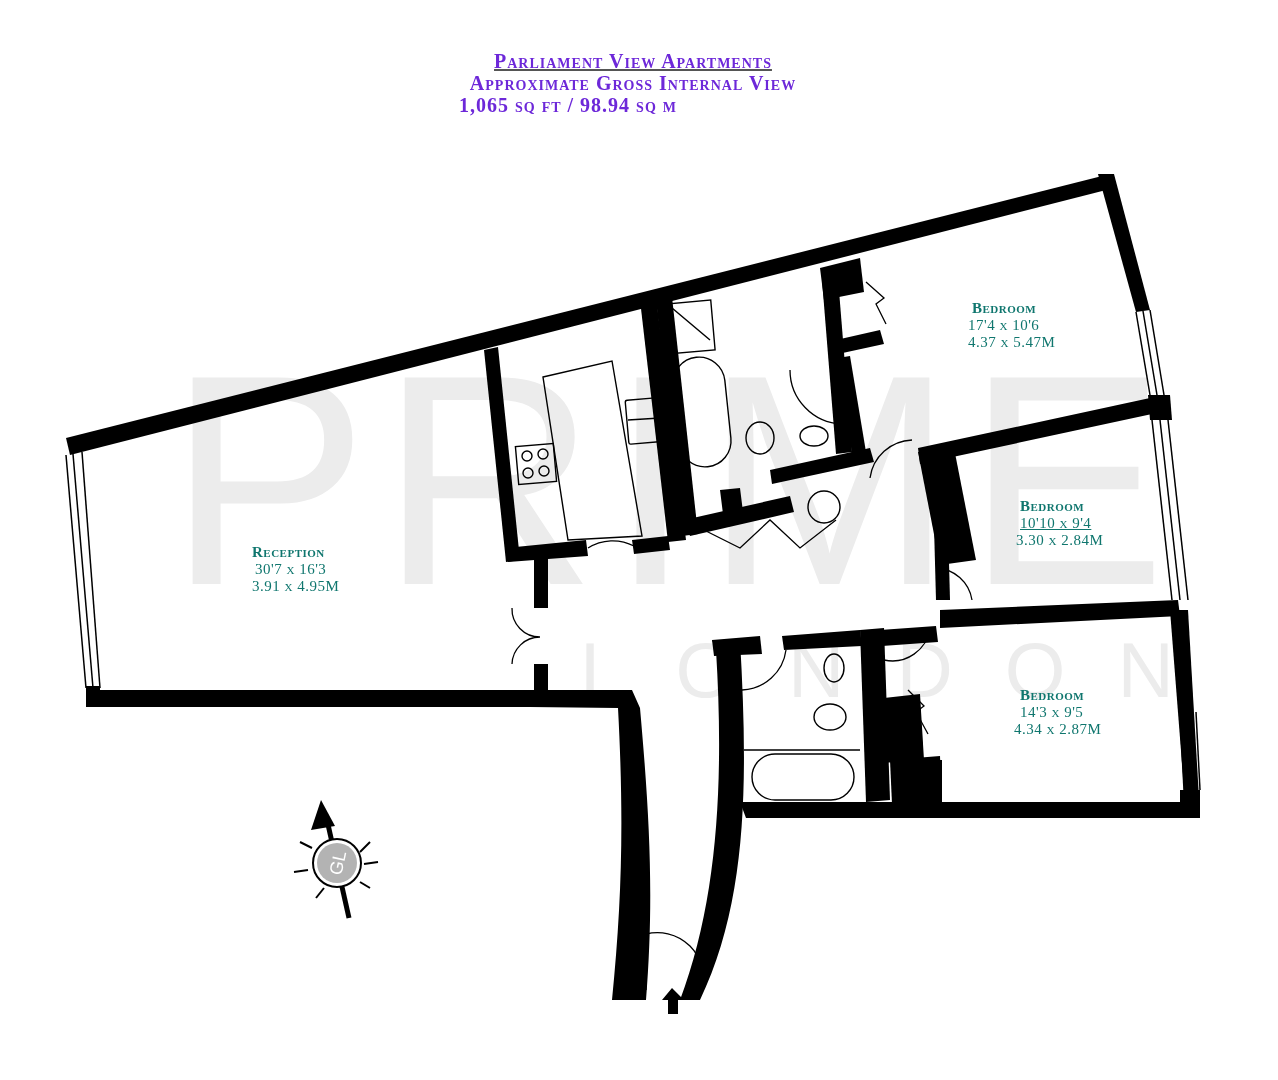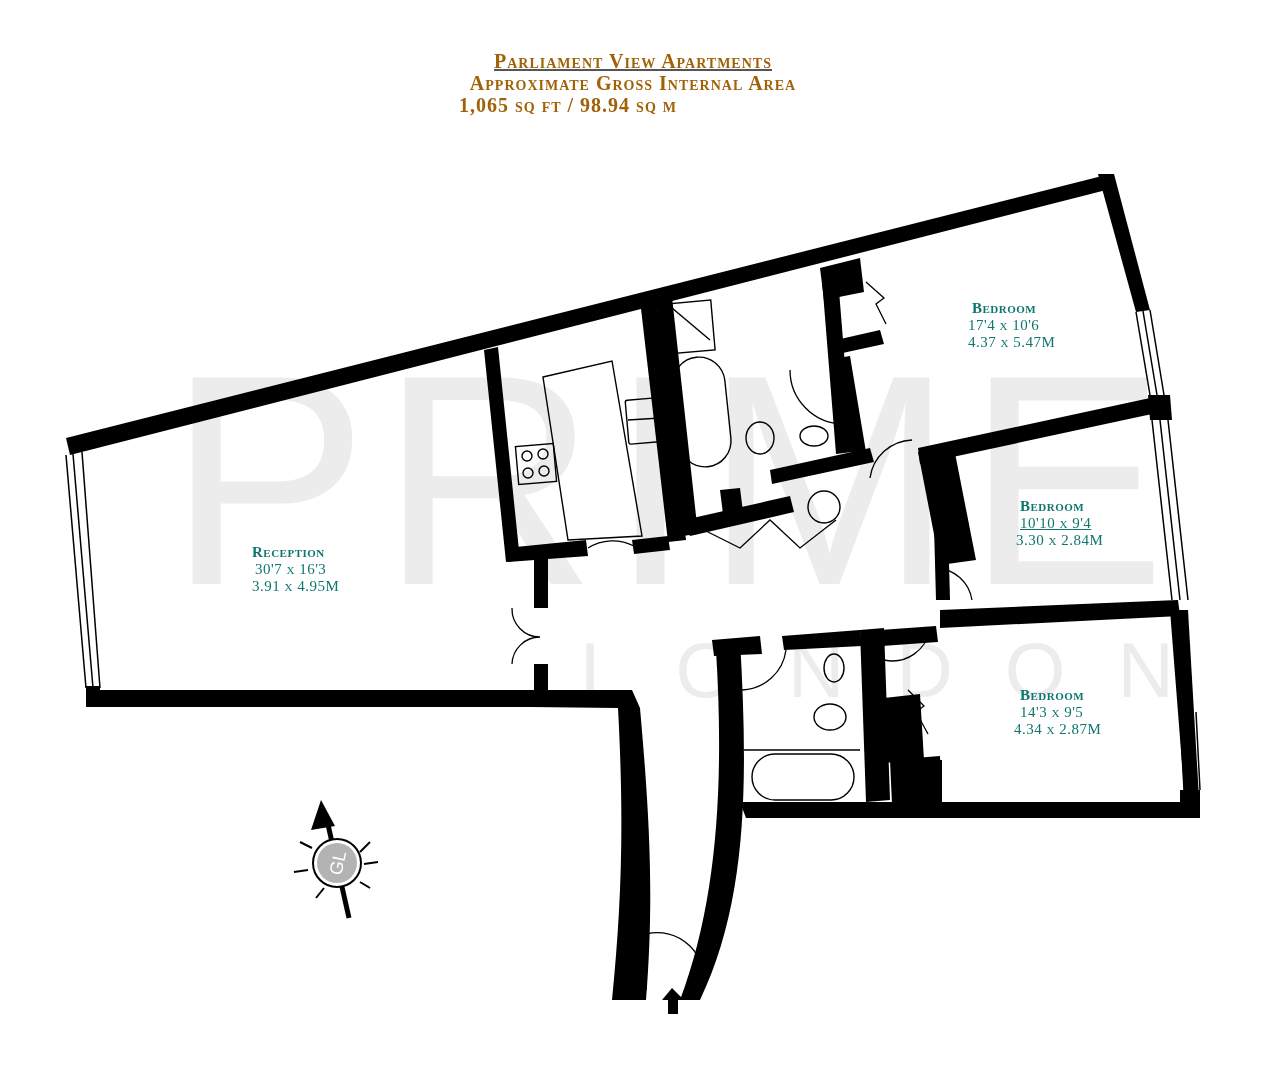--- a/index.html
+++ b/index.html
@@ -1,34 +1,34 @@
 <!DOCTYPE html>
 <html><head>
 <meta charset="utf-8">
 <style>
   html, body { margin:0; padding:0; background:#ffffff; }
   body { width:1278px; height:1080px; position:relative; overflow:hidden; font-family:"DejaVu Serif", serif; }
-  .header { position:absolute; left:0; top:50px; width:1266px; text-align:center; color:#a16207; font-family:"Liberation Serif", serif; font-weight:bold; font-variant:small-caps; letter-spacing:1px; }
+  .header { position:absolute; left:0; top:50px; width:1266px; text-align:center; color:#6d28d9; font-family:"Liberation Serif", serif; font-weight:bold; font-variant:small-caps; letter-spacing:1px; }
   .header .l1 { font-size:20px; line-height:22px; text-decoration:underline; text-decoration-color:#555; }
   .header .l2 { font-size:20px; line-height:22px; }
   .header .l3 { font-size:20px; line-height:22px; margin-left:-130px; }
   svg.plan { position:absolute; left:0; top:0; }
   .label { position:absolute; color:#0f766e; font-family:"Liberation Serif", serif; font-variant:small-caps; font-size:15px; line-height:17px; letter-spacing:0.5px; white-space:nowrap; }
   .label .name { font-weight:bold; }
   .wm { position:absolute; color:#ececec; font-family:"Liberation Sans", sans-serif; }
 </style>
 </head>
 <body>
 
 <div class="wm" style="left:140px; top:330px; font-size:300px; letter-spacing:12px; line-height:300px;margin-left:28px;">PRIME</div>
 <div class="wm" style="left:580px; top:630px; font-size:78px; letter-spacing:52px; line-height:80px;">LONDON</div>
 
 <div class="header">
   <div class="l1">Parliament View Apartments</div>
-  <div class="l2">Approximate Gross Internal Area</div>
+  <div class="l2">Approximate Gross Internal View</div>
   <div class="l3">1,065 sq ft / 98.94 sq m</div>
 </div>
 
 <svg class="plan" width="1278" height="1080" viewBox="0 0 1278 1080">
   <g fill="#000" stroke="none">
 
     <polygon points="66,438 1110,174 1114,188 70,455"></polygon>
 
     <polygon points="1098,174 1114,174 1150,310 1136,312"></polygon>
     <polygon points="1148,395 1170,395 1172,420 1150,420"></polygon>

